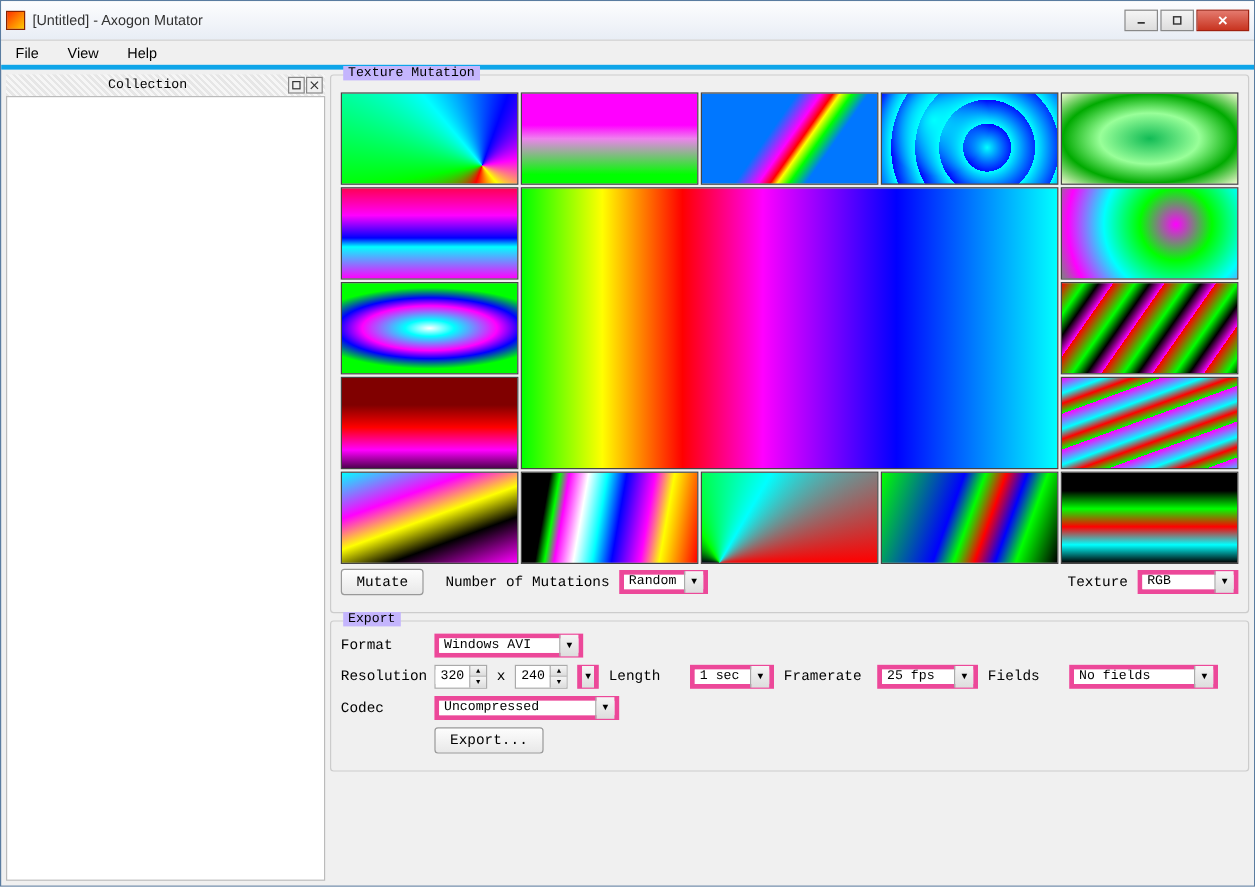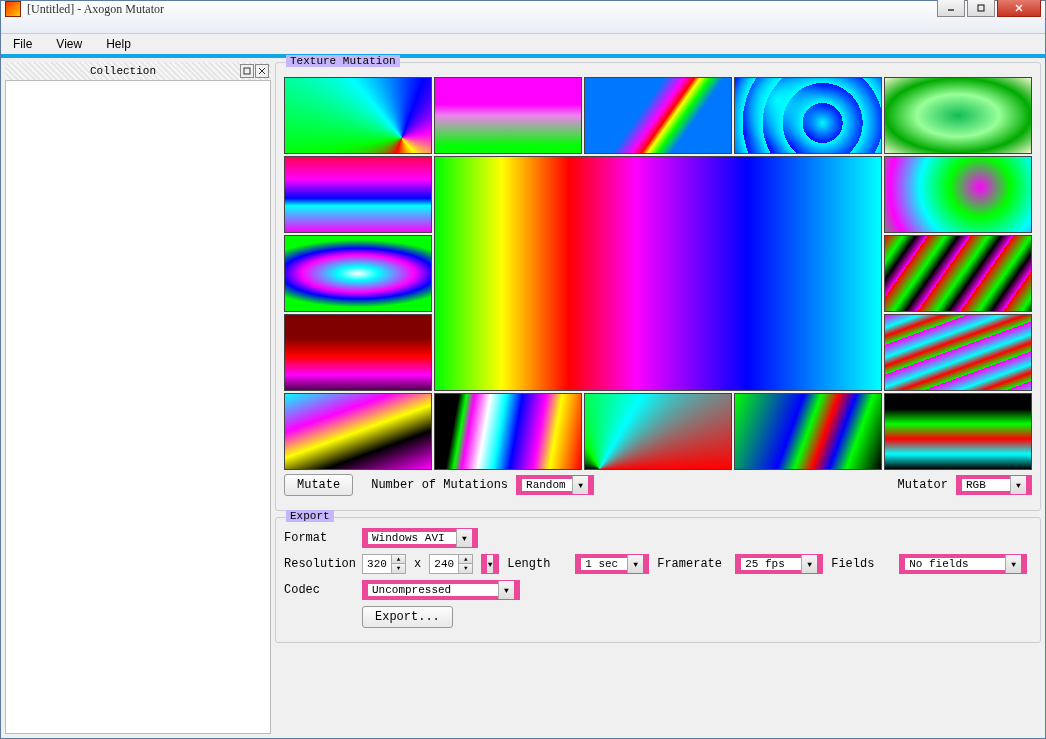--- a/index.html
+++ b/index.html
@@ -1,20 +1,20 @@
 <!DOCTYPE html>
 <html><head>
 <meta charset="utf-8">
 <style>
 * { box-sizing: border-box; margin: 0; padding: 0; }
 body { font-family: "SimSun", "MS Sans Serif", sans-serif; font-size: 12px; background: #f0f0f0; width: 1046px; height: 739px; overflow: hidden; }
 
 .window { width: 1046px; height: 739px; background: #f0f0f0; border: 1px solid #5a7ca0; display: flex; flex-direction: column; }
 
-.titlebar { height: 28px; background: linear-gradient(to bottom, #fdfdfe, #e8edf5); border-bottom: 1px solid #ccc; display: flex; align-items: flex-end; padding: 16px 4px; font-family: Liberation Serif, serif; }
+.titlebar { height: 28px; background: linear-gradient(to bottom, #fdfdfe, #e8edf5); border-bottom: 1px solid #ccc; display: flex; align-items: center; padding: 16px 4px; }
 .titlebar-icon { width: 16px; height: 16px; margin-right: 6px; background: linear-gradient(135deg, #ff3300, #ffcc00); border: 1px solid #882200; }
 .titlebar-title { flex: 1; color: #333; font-size: 12px; }
 .winbtns { display: flex; gap: 2px; }
 .winbtn { width: 28px; height: 18px; border: 1px solid #888; background: linear-gradient(#f5f5f5, #ddd); display: flex; align-items: center; justify-content: center; cursor: pointer; font-size: 10px; }
 .winbtn.close { background: linear-gradient(#e47a6e, #c83420); color: white; border-color: #a02010; width: 44px; }
 .winbtn svg { width: 10px; height: 10px; }
 
 .menubar { height: 24px; background: #f0f0f0; display: flex; align-items: center; padding: 0 8px; gap: 16px; border-bottom: 4px solid #0ea5e9; font-family: Arial, sans-serif; }
 .menuitem { cursor: pointer; padding: 2px 4px; }
 
@@ -32,21 +32,21 @@
 .groupbox-title { position: absolute; top: -8px; left: 10px; background: #c4b5fd; padding: 0 4px; font-size: 11px; }
 
 .row { display: flex; align-items: center; gap: 8px; margin-bottom: 6px; }
 .btn { border: 1px solid #999; background: linear-gradient(#fdfdfd, #e8e8e8); padding: 3px 12px; border-radius: 3px; cursor: pointer; font-family: "Courier New", monospace; font-size: 12px; }
 .spinner { display: flex; align-items: center; border: 1px solid #aaa; background: white; height: 20px; }
 .spinner input { border: none; width: 28px; text-align: center; font-family: "Courier New", monospace; font-size: 11px; outline: none; }
 .spinbtns { display: flex; flex-direction: column; }
 .spinbtn { width: 14px; height: 9px; border-left: 1px solid #aaa; background: linear-gradient(#f5f5f5,#ddd); display: flex; align-items: center; justify-content: center; font-size: 6px; cursor: pointer; }
 .spinbtn:first-child { border-bottom: 1px solid #aaa; }
 
-.combo { display: flex; align-items: center; border: 6px solid #ec4899; background: white; height: 20px; }
+.combo { display: flex; align-items: center; border: 4px solid #ec4899; background: white; height: 20px; }
 .combo input { border: none; padding: 0 4px; font-family: "Courier New", monospace; font-size: 11px; outline: none; }
 .combo .drop { width: 16px; height: 18px; border-left: 1px solid #aaa; background: linear-gradient(#f5f5f5,#ddd); display: flex; align-items: center; justify-content: center; font-size: 8px; cursor: pointer; }
 
 .thumbgrid { display: grid; grid-template-columns: 148px 148px 148px 148px 148px; grid-template-rows: 77px 77px 77px 77px 77px; gap: 2px; margin: 4px 0; }
 .thumb { border: 1px solid #444; cursor: pointer; }
 .center-thumb { grid-column: 2 / span 3; grid-row: 2 / span 3; }
 
 .t1 { background: conic-gradient(from 200deg at 80% 80%, red, lime, cyan, blue, magenta, yellow, red); }
 .t2 { background: linear-gradient(to bottom, magenta 35%, violet 50%, lime 90%); }
 .t3 { background: linear-gradient(125deg, #07f 40%, magenta 50%, red 55%, yellow 58%, lime 63%, #07f 70%); }
@@ -149,35 +149,35 @@
         </div>
 
         <div class="row">
           <button class="btn">Mutate</button>
           <span style="margin-left:10px;">Number of Mutations</span>
           <div class="combo">
             <input style="width: 50px;" value="Random">
             <div class="drop">▼</div>
           </div>
           <div class="flex1"></div>
-          <span>Mutator</span>
-          <div class="combo">
-            <input style="width: 48px;" value="RGB">
+          <span>Texture</span>
+          <div class="combo">
+            <input style="width: 60px;" value="RGB">
             <div class="drop">▼</div>
           </div>
         </div>
       </div>
 
       <div class="groupbox">
         <span class="groupbox-title">Export</span>
 
         <div class="row">
           <span class="label-right" style="width:70px">Format</span>
           <div class="combo">
-            <input style="width: 88px;" value="Windows AVI">
+            <input style="width: 100px;" value="Windows AVI">
             <div class="drop">▼</div>
           </div>
         </div>
 
         <div class="row">
           <span class="label-right" style="width:70px">Resolution</span>
           <div class="spinner">
             <input value="320" style="">
             <div class="spinbtns">
                 <div class="spinbtn">▲</div>

